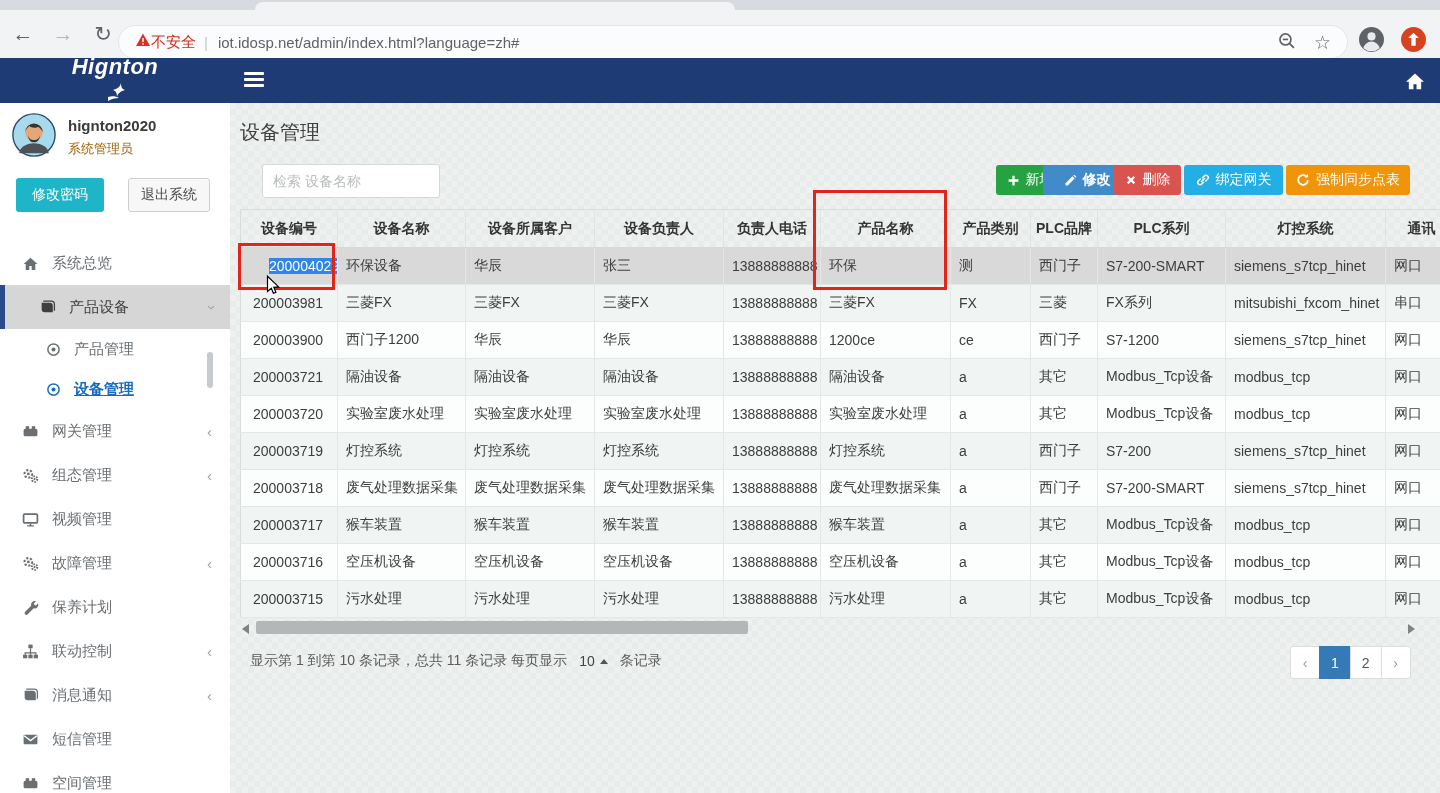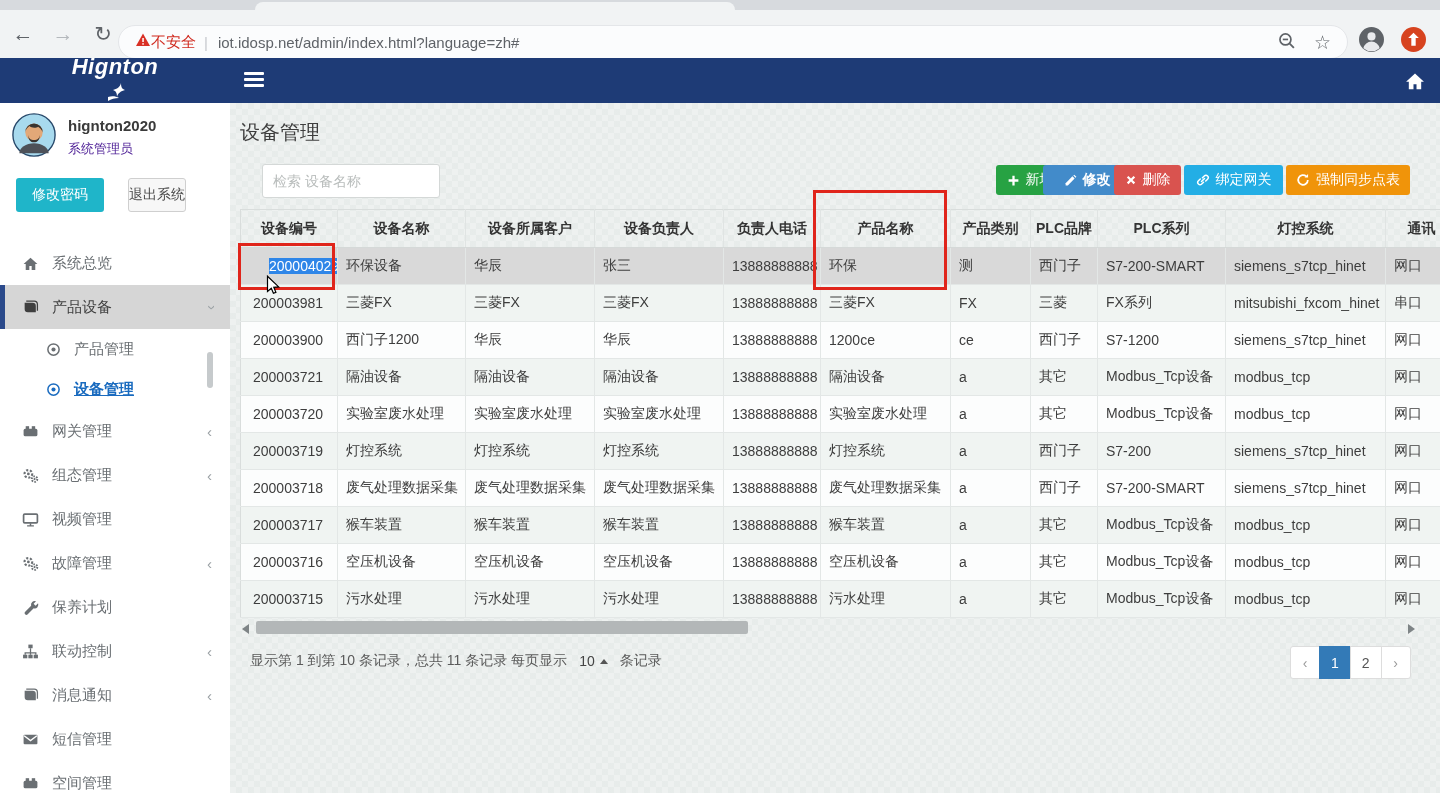--- a/index.html
+++ b/index.html
@@ -28,29 +28,29 @@
   .brand { position:absolute; left:0; top:0; width:230px; height:45px; display:flex; align-items:center; justify-content:center; gap:2px;flex-direction:column; }
   .brand-text { color:#fff; font-size:22px; font-weight:bold; font-style:italic; letter-spacing:0.5px; }
   .hamb { position:absolute; left:244px; top:14px; width:20px; height:17px; cursor:pointer; }
   .hamb i { display:block; height:3px; background:#fff; margin-bottom:3px; border-radius:1px; }
   .nav-home { position:absolute; right:14px; top:12px; width:22px; height:22px; cursor:pointer; }
 
   
   .sidebar { position:absolute; left:0; top:103px; width:230px; height:690px; background:#ffffff; }
   .user-avatar { position:absolute; left:12px; top:10px; width:44px; height:44px; }
   .user-name { position:absolute; left:68px; top:14px; font-size:15px; font-weight:bold; color:#3a3a3a; }
-  .user-role { position:absolute; left:68px; top:37px; font-size:13px; color:#4c1d95; }
+  .user-role { position:absolute; left:68px; top:37px; font-size:13px; color:#a16207; }
   .btn-pass { position:absolute; left:16px; top:75px; width:88px; height:34px; background:#1fb5c9; color:#fff; font-size:14px; border:none; border-radius:3px; cursor:pointer; }
-  .btn-logout { position:absolute; left:128px; top:75px; width:58px; height:34px; background:#f7f7f7; color:#4a4a4a; font-size:14px; border:1px solid #cfcfcf; border-radius:3px; cursor:pointer; }
+  .btn-logout { position:absolute; left:128px; top:75px; width:82px; height:34px; background:#f7f7f7; color:#4a4a4a; font-size:14px; border:1px solid #cfcfcf; border-radius:3px; cursor:pointer; }
   .menu { position:absolute; left:0; top:138px; width:230px; }
   .mi { height:44px; display:flex; align-items:center; padding:0 18px 0 22px; color:#6a6f73; font-size:15px; cursor:pointer; }
   .mi .mic { width:17px; height:17px; margin-right:13px; flex:0 0 auto; }
   .mi .chev { margin-left:auto; color:#9aa0a4; font-size:15px; }
   .chev.down { display:inline-block; transform:rotate(-90deg); }
-  .mi.active { background:#d6d6d6; border-left:5px solid #2b4a8b; padding-left:17px; color:#3f3f3f;text-align:center; }
+  .mi.active { background:#d6d6d6; border-left:5px solid #2b4a8b; padding-left:34px; color:#3f3f3f;text-align:center; }
   .sub .mi { height:40px; padding-left:46px; }
   .sub .mi .mic { width:15px; height:15px; }
   .sub .mi.cur { color:#1a6bbf; }
   .sub .mi.cur .mil { text-decoration:underline; font-weight:bold; }
   .side-scroll { position:absolute; left:207px; top:249px; width:6px; height:36px; background:#c6cacc; border-radius:3px; }
 
   
   .main { position:absolute; left:230px; top:103px; width:1210px; height:690px; overflow:hidden;
     background-color:#eef1f0;
     background-image:

